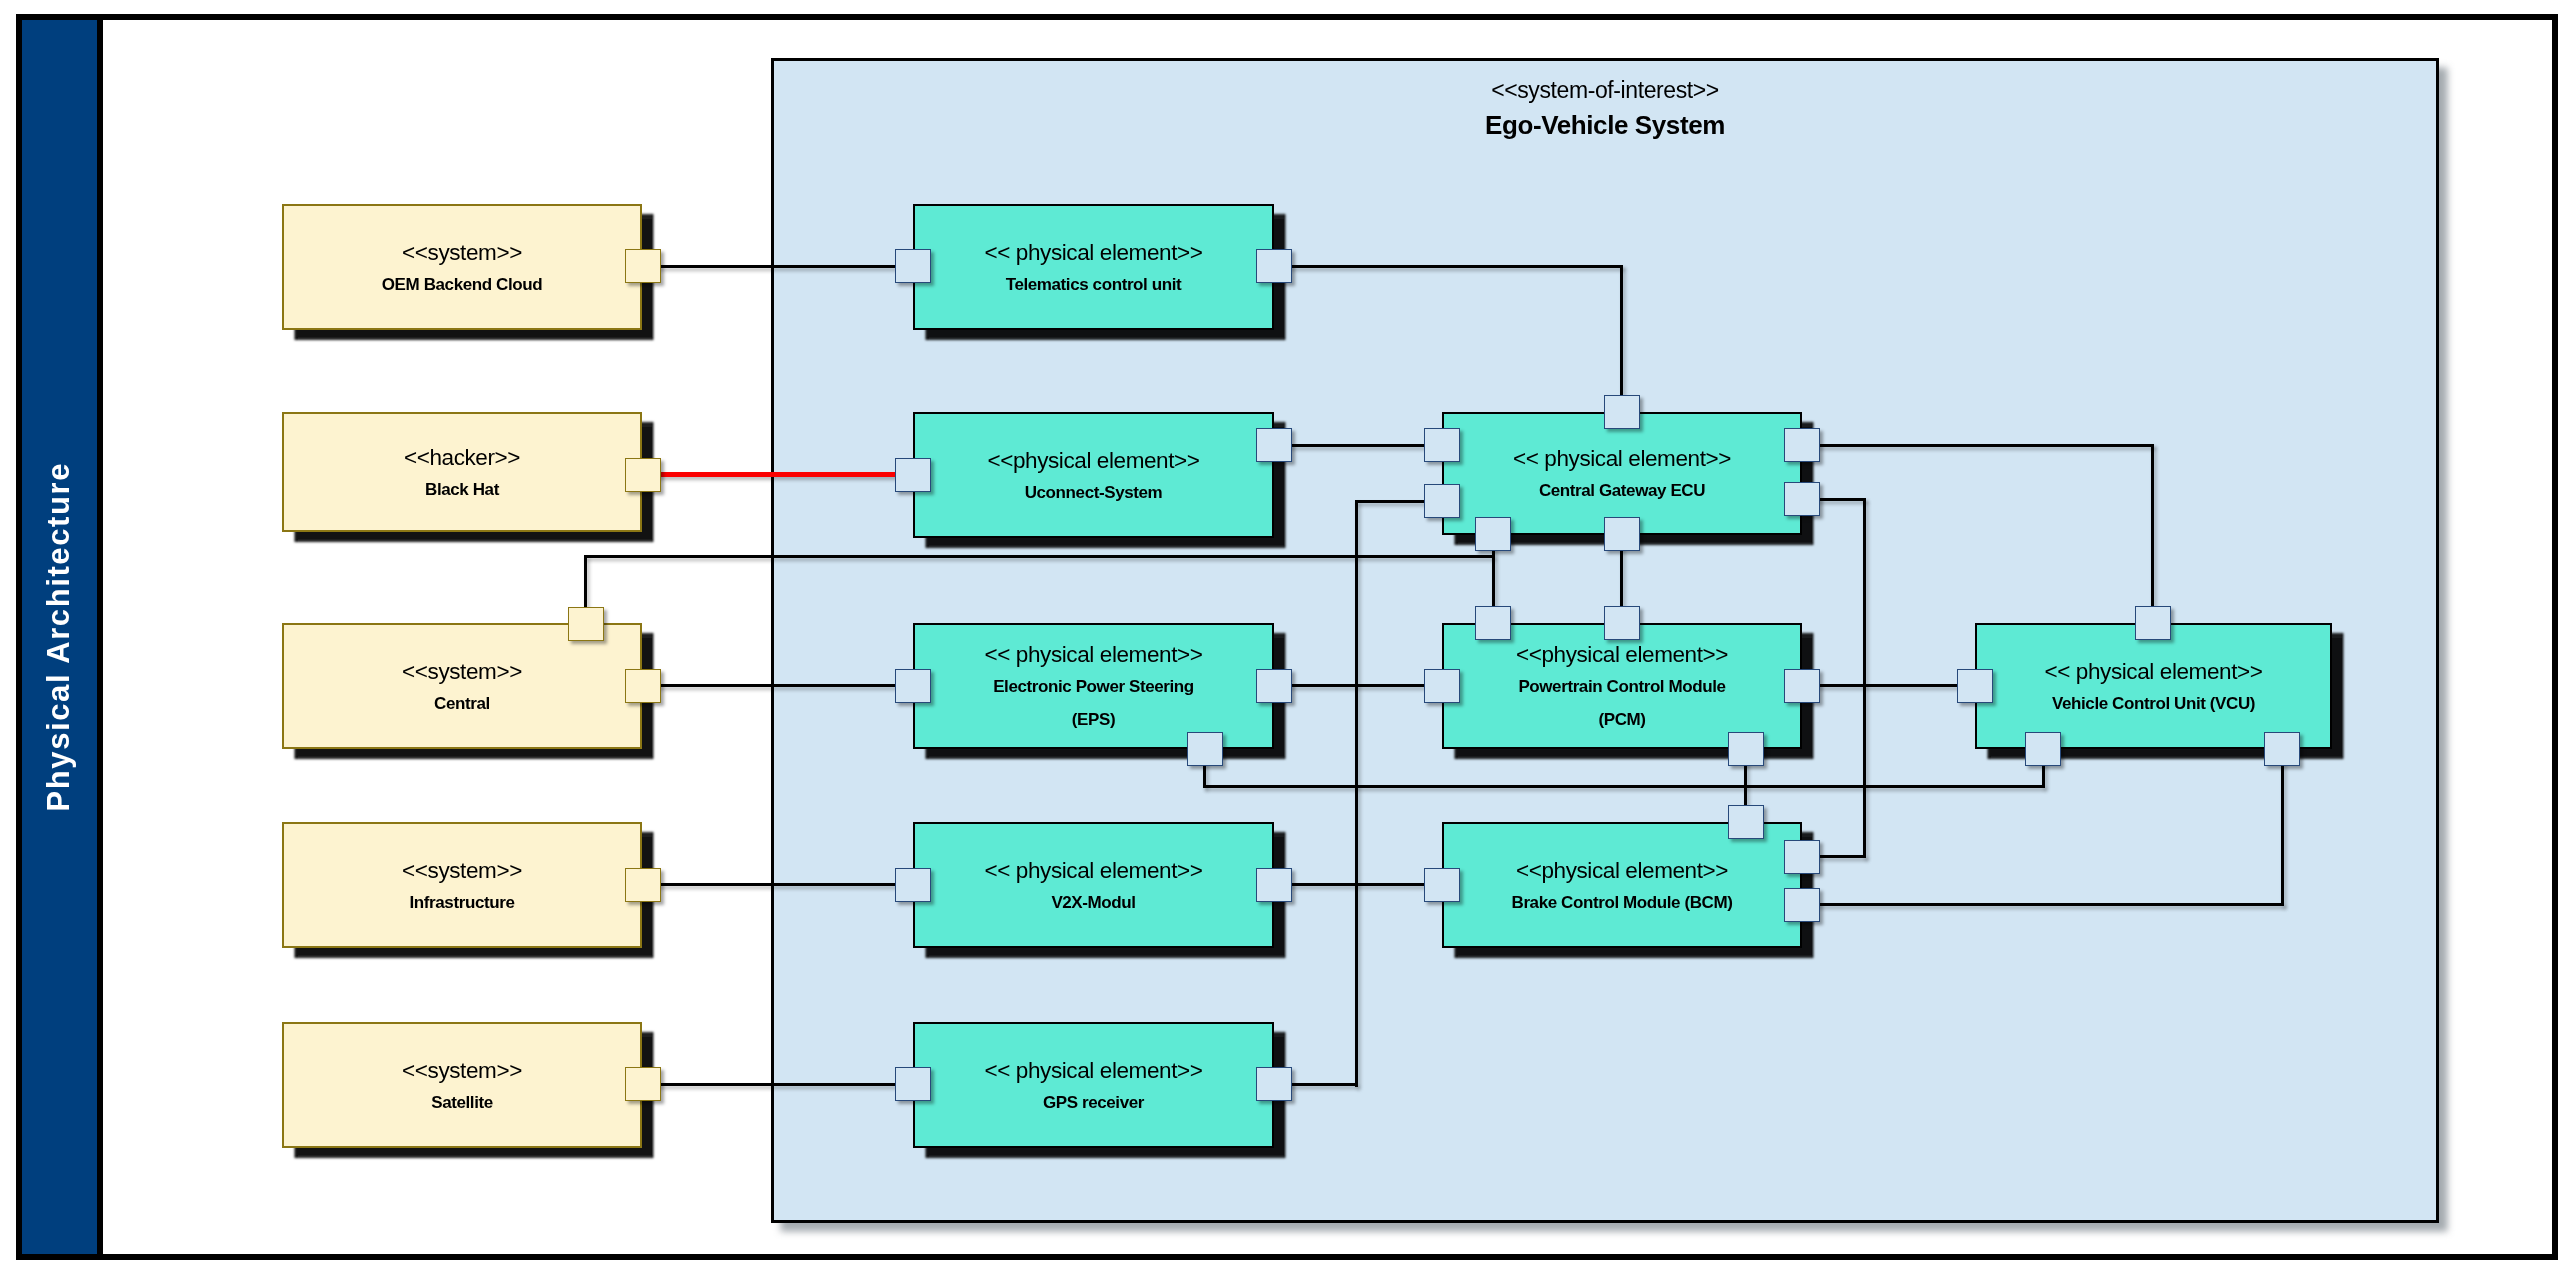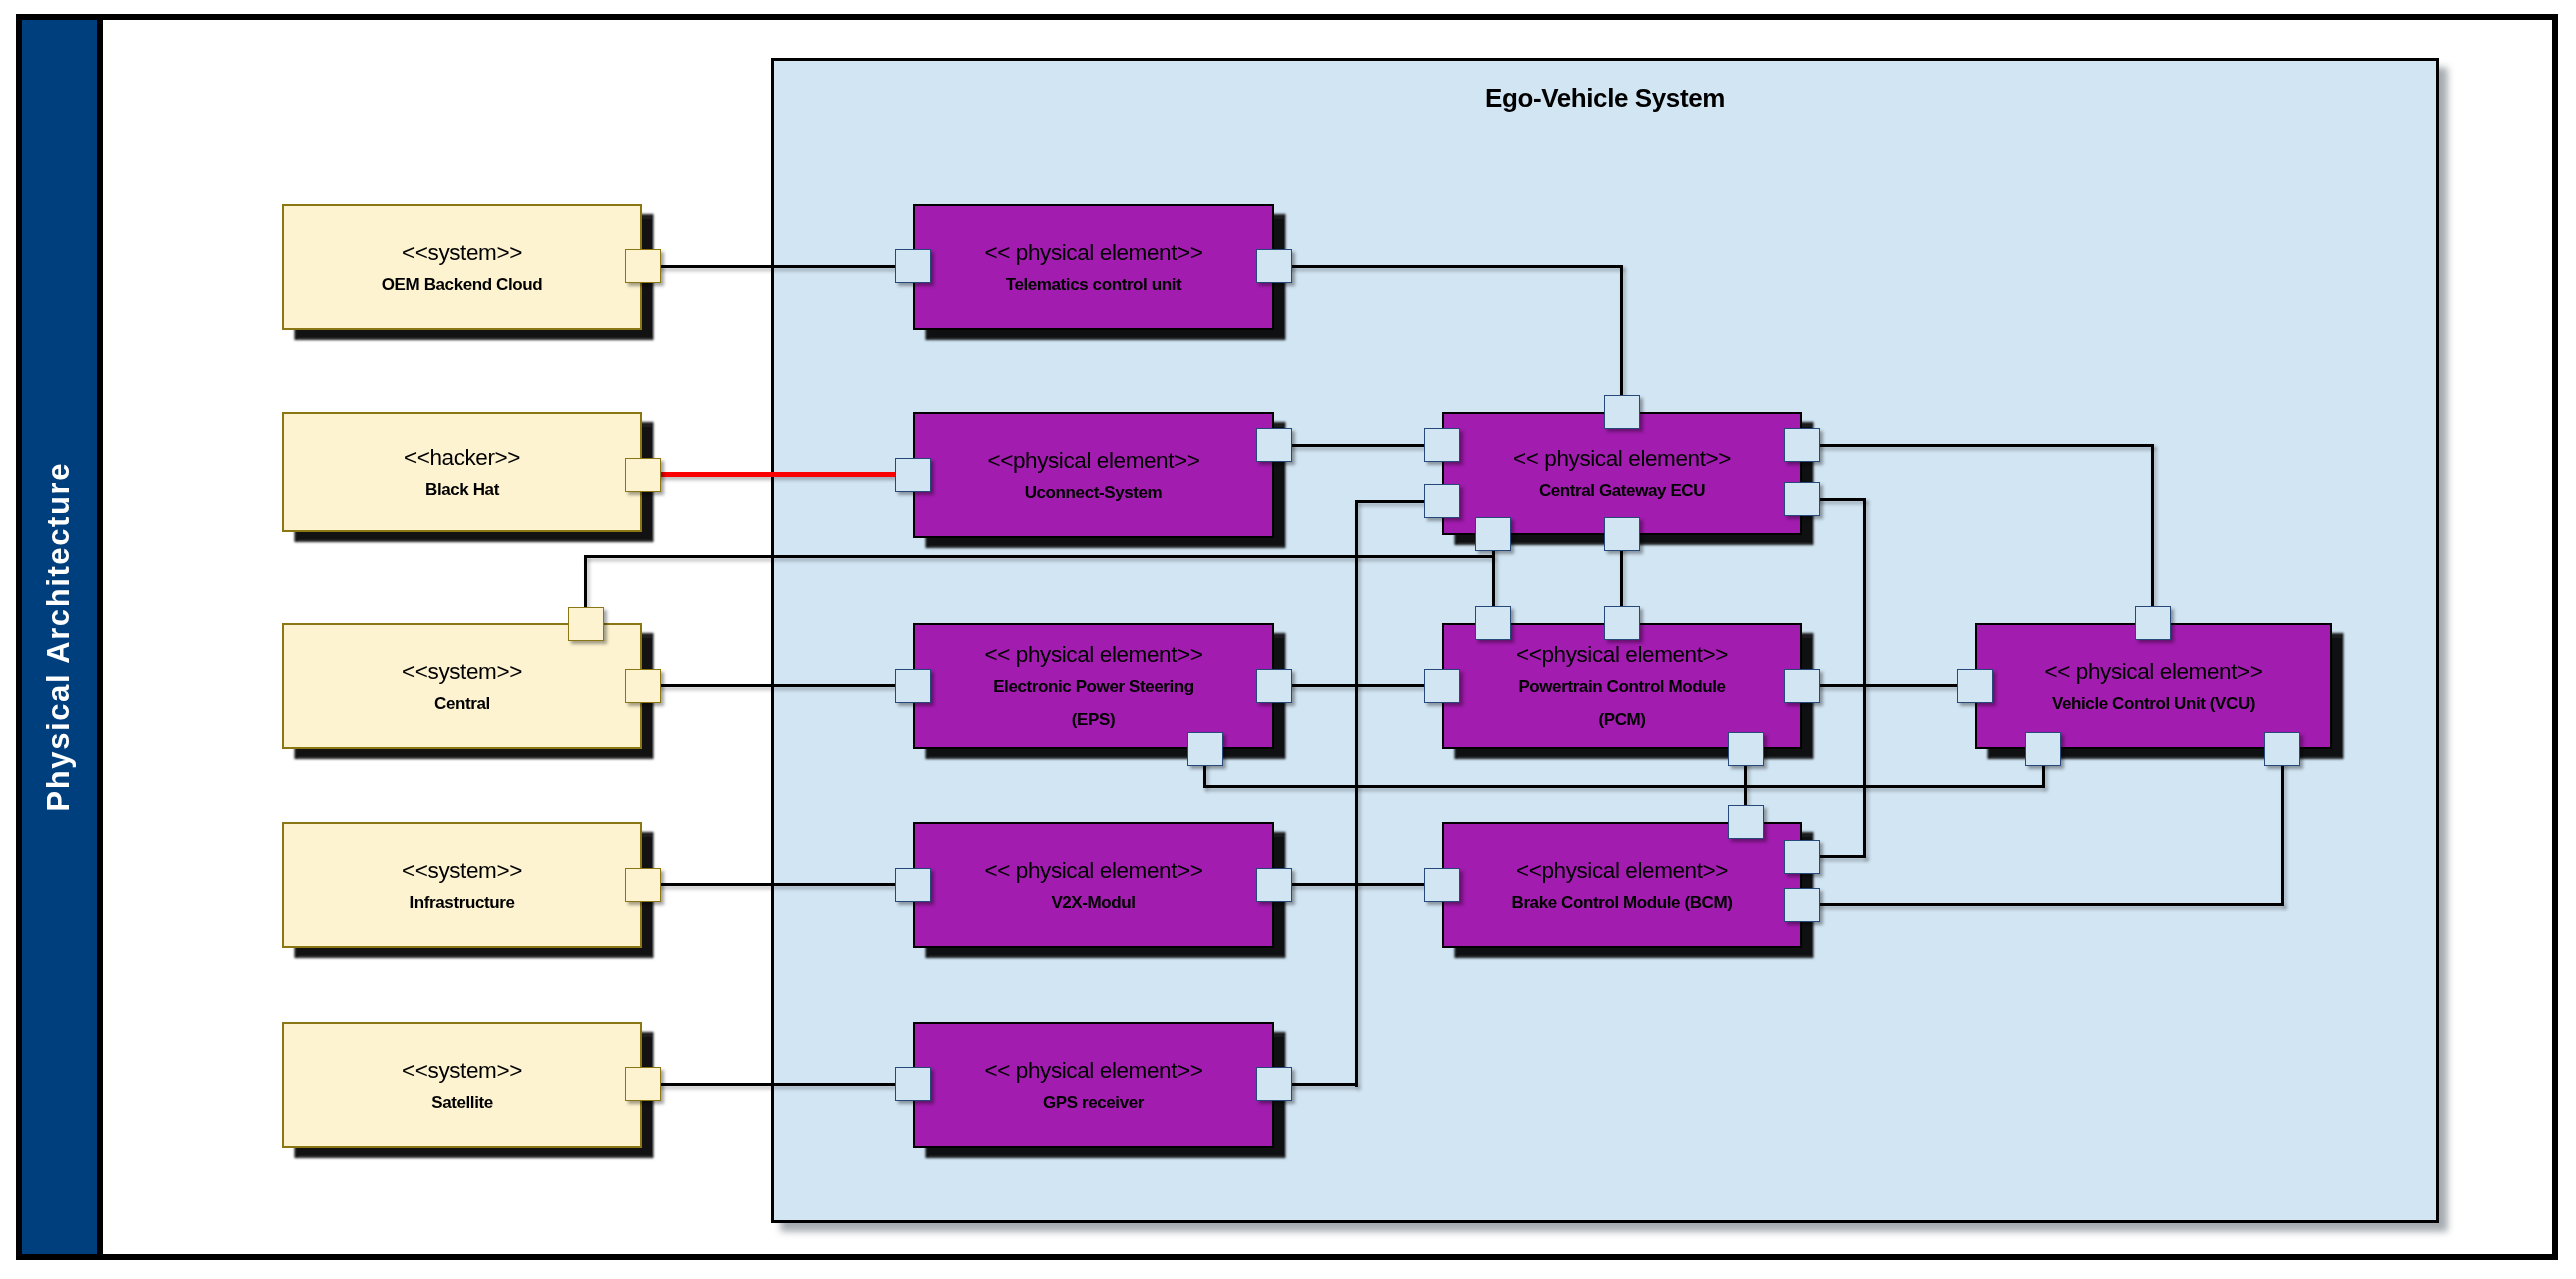--- a/index.html
+++ b/index.html
@@ -20,21 +20,21 @@
   #boundary-title{position:absolute;width:100%;top:15.5px;text-align:center;}
   .btitle-stereo{font-size:23px;letter-spacing:-0.4px;}
   .btitle-name{font-size:26px;font-weight:bold;letter-spacing:-0.4px;margin-top:6.2px;}
 
   .seg{position:absolute;background:#000;z-index:2;box-shadow:2.3px 3.1px 3.9px rgba(0,0,0,0.28);}
   .seg.red{background:#fa0000;}
 
   .box{position:absolute;box-sizing:border-box;z-index:3;display:flex;flex-direction:column;
        align-items:center;justify-content:center;text-align:center;padding:3.1px 6.2px;}
   .box.external{background:#fdf3d0;border:2.3px solid #8b7614;box-shadow:11.7px 10px 2.3px rgba(0,0,0,0.93);}
-  .box.internal{background:#a21caf;border:2.3px solid #000;box-shadow:11.7px 10px 2.3px rgba(0,0,0,0.93);}
+  .box.internal{background:#5eead4;border:2.3px solid #000;box-shadow:11.7px 10px 2.3px rgba(0,0,0,0.93);}
   .stereo{font-size:22.5px;letter-spacing:-0.4px;line-height:1.2;}
   .bname{font-size:17px;font-weight:bold;letter-spacing:-0.4px;line-height:1.25;margin-top:7.8px;}
   .bname + .bname{margin-top:12px;}
 
   .port{position:absolute;width:36px;height:34px;box-sizing:border-box;z-index:4;
         box-shadow:3.1px 3.1px 3.1px rgba(0,0,0,0.35);}
   .port.external{background:#fdf3d0;border:1.6px solid #8b7614;}
   .port.internal{background:#d2e5f3;border:1.6px solid #27497a;}
 </style>
 </head>
@@ -42,20 +42,21 @@
 
 <div id="page">
   <div id="frame"></div>
 
   <div id="sidebar">
     <div id="sidebar-label">Physical Architecture</div>
   </div>
 
   <div id="boundary" style="left: 771px; top: 58px; width: 1668px; height: 1165px; background: rgb(210, 229, 243);">
     <div id="boundary-title">
+      <div class="btitle-stereo">&lt;&lt;system-of-interest&gt;&gt;</div>
       <div class="btitle-name">Ego-Vehicle System</div>
     </div>
   </div>
 
   <div id="diagram-layer">
       <div class="seg" style="left: 641px; width: 273px; top: 265px; height: 3.1px;"></div>
       <div class="seg red" style="left: 640px; width: 276px; top: 472px; height: 5.4px;"></div>
       <div class="seg" style="left: 641px; width: 273px; top: 684px; height: 3.1px;"></div>
       <div class="seg" style="left: 641px; width: 273px; top: 883px; height: 3.1px;"></div>
       <div class="seg" style="left: 641px; width: 273px; top: 1083px; height: 3.1px;"></div>

